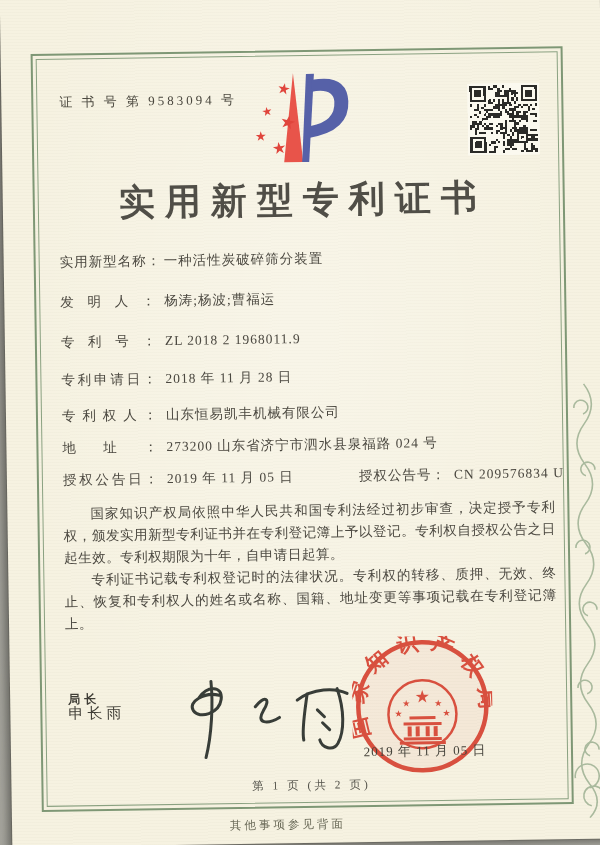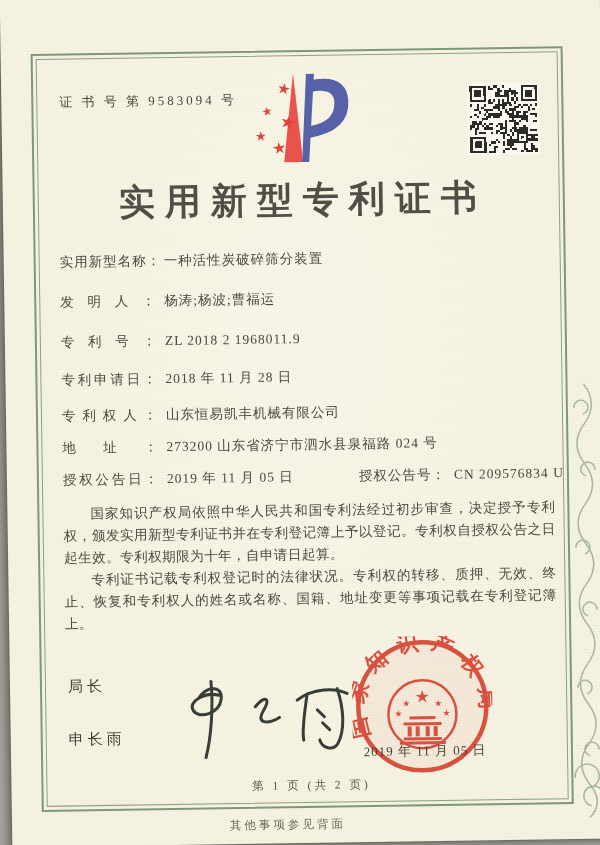--- a/index.html
+++ b/index.html
@@ -22,22 +22,22 @@
   .qr{position:absolute;left:466px;top:96px;width:72px;height:72px;}
   .row{position:absolute;left:56px;width:492px;font-size:13.5px;color:#4b4840;
     letter-spacing:1px;white-space:nowrap;}
   .row .lbl{display:inline-block;width:96px;text-align:justify;text-align-last:justify;}
   .row .val{margin-left:8px;}
   .pair2{position:absolute;left:296px;top:0;}
   .pair2 .lbl{width:auto;text-align-last:auto;}
   .paras{position:absolute;left:56px;top:510px;width:492px;font-size:13.5px;
     line-height:22px;color:#4b4840;text-align:justify;letter-spacing:.5px;}
   .paras p{margin:0;text-indent:2em;}
-  .sig-title{position:absolute;left:58px;top:684px;font-size:15px;letter-spacing:4px;color:#3f3d36;}
-  .sig-name{position:absolute;left:58px;top:737px;font-size:15px;letter-spacing:4px;color:#3f3d36;}
+  .sig-title{position:absolute;left:58px;top:698px;font-size:12px;letter-spacing:4px;color:#3f3d36;font-weight:bold;}
+  .sig-name{position:absolute;left:58px;top:711px;font-size:15px;letter-spacing:4px;color:#3f3d36;}
   .signature{position:absolute;left:159px;top:686px;width:210px;height:88px;}
   .seal{position:absolute;left:342px;top:648px;width:140px;height:140px;}
   .seal-date{position:absolute;left:344px;top:754px;width:140px;text-align:center;
     font-size:13px;letter-spacing:1px;color:#46443c;}
   .pagenum{position:absolute;left:0;top:788px;width:100%;text-align:center;
     font-size:11.5px;letter-spacing:3px;color:#55544c;}
   .footnote{position:absolute;left:0;top:827px;width:100%;text-align:center;
     font-size:11.5px;letter-spacing:3px;color:#6a6a58;transform:translateX(-24px);}
   .ornament{position:absolute;right:2px;top:392px;width:44px;height:440px;opacity:.55;}
 </style>

